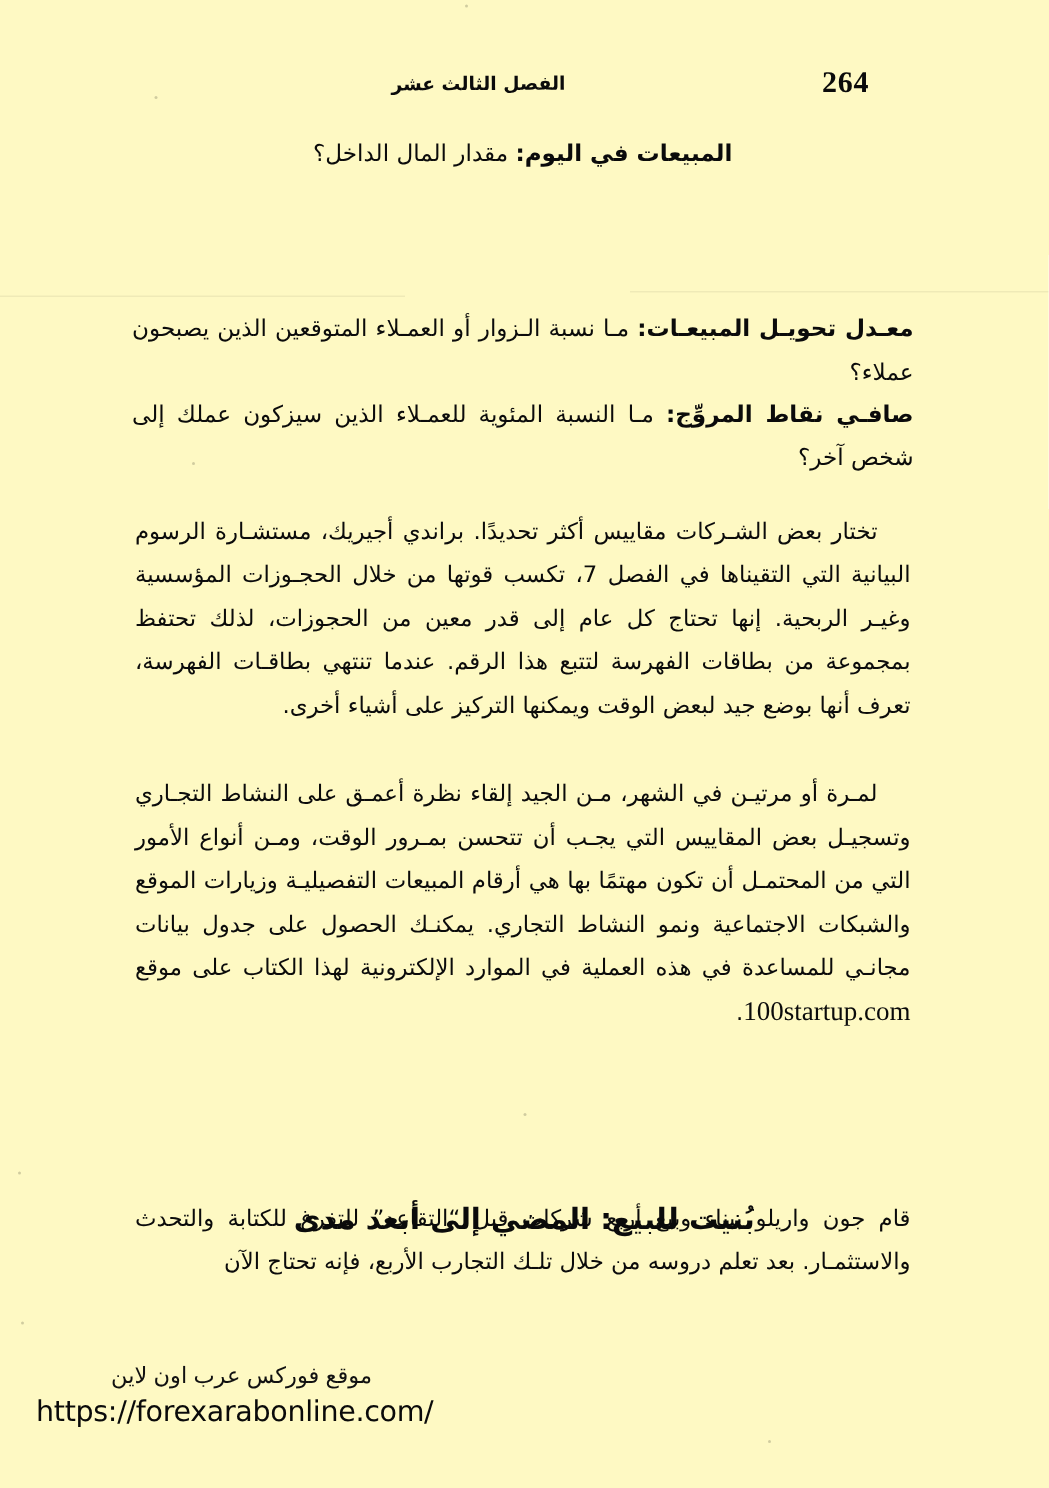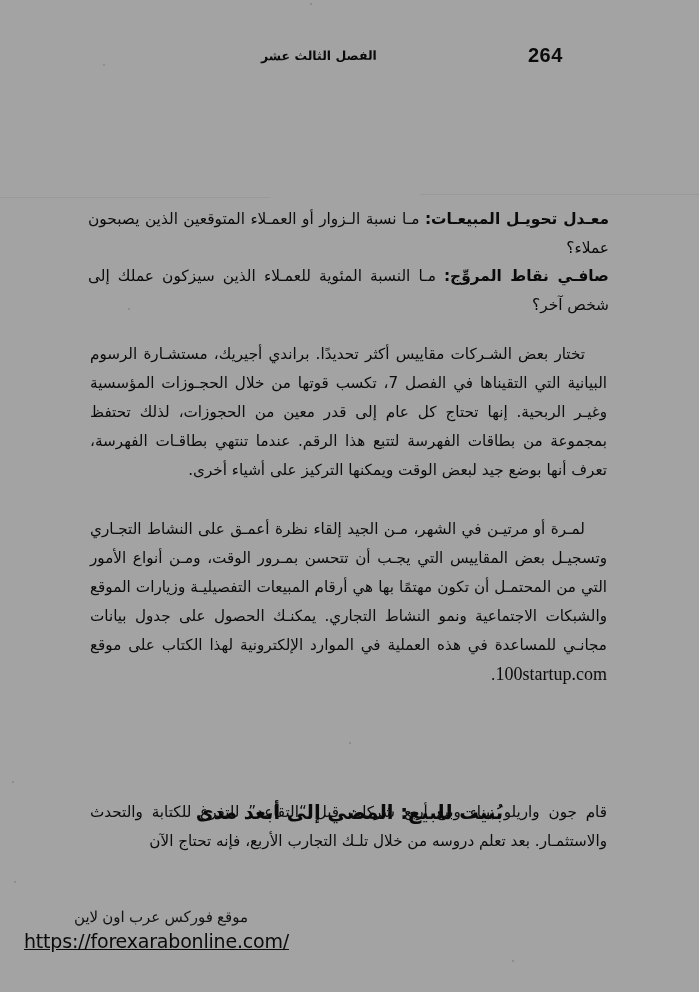--- a/index.html
+++ b/index.html
@@ -14,21 +14,21 @@
     position: relative;
     overflow: hidden;
     font-family: "DejaVu Sans", "Liberation Sans", sans-serif;
     color: #0b0b0b;
     -webkit-font-smoothing: antialiased;
   }
 
   .page {
     position: absolute;
     inset: 0;
-    background: #a3a3a3;
+    background: #fef9c3;
   }
 
   
   .running-head {
     position: absolute;
     top: 48px;
     left: 0;
     right: 0;
     height: 30px;
     display: flex;
@@ -40,23 +40,23 @@
     right: 322px;
     top: 0;
     font-size: 12.5px;
     font-weight: bold;
     letter-spacing: 0px;
     white-space: nowrap;
     transform: rotate(-0.25deg);
   }
   .page-number {
     position: absolute;
-    left: 528px;
+    left: 548px;
     top: -4px;
-    font-family: Liberation Sans, sans-serif;
+    font-family: Liberation Serif, serif;
     font-size: 20px;
     font-weight: bold;
     letter-spacing: 0.5px;
   }
 
   
   .metric {
     position: absolute;
     right: 90px;
     left: 88px;
@@ -129,21 +129,20 @@
   .wm-url {
     position: absolute;
     top: 930px;
     left: 24px;
     direction: ltr;
     font-family: "DejaVu Sans", "Liberation Sans", sans-serif;
     font-size: 19px;
     color: #0a0a0a;
     white-space: nowrap;
     letter-spacing: -0.2px;
-    text-decoration: underline;
   }
 
   
   .scan-line {
     position: absolute;
     height: 1px;
     background: rgba(0,0,0,0.06);
     pointer-events: none;
   }
   .speck {
@@ -158,20 +157,23 @@
 </head>
 <body>
 
 <div class="page">
 
   <div class="running-head">
     <div class="chapter-label">الفصل الثالث عشر</div>
     <div class="page-number">264</div>
   </div>
 
+  <div class="metric one-line" style="top:88px;">
+    <span class="term">المبيعات في اليوم:</span><span class="def"> مقدار المال الداخل؟</span>
+  </div>
 
 
 
   <div class="metric" style="top:205px;">
     <span class="term">معـدل تحويـل المبيعـات:</span><span class="def"> مـا نسبة الـزوار أو العمـلاء المتوقعين الذين يصبحون عملاء؟</span>
   </div>
 
   <div class="metric" style="top:262px;">
     <span class="term">صافـي نقاط المروِّج:</span><span class="def"> مـا النسبة المئوية للعمـلاء الذين سيزكون عملك إلى شخص آخر؟</span>
   </div>

